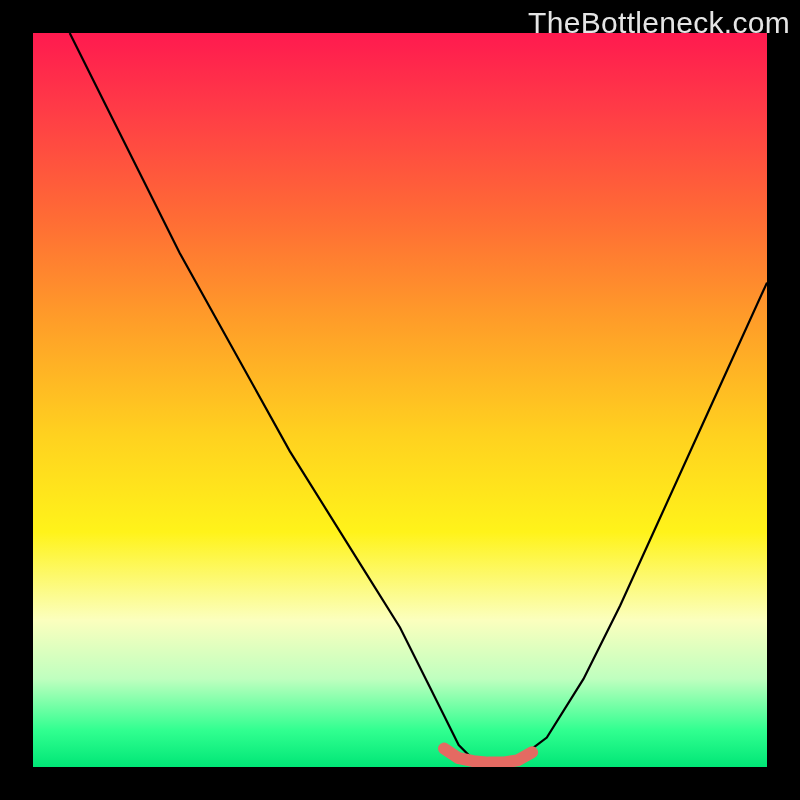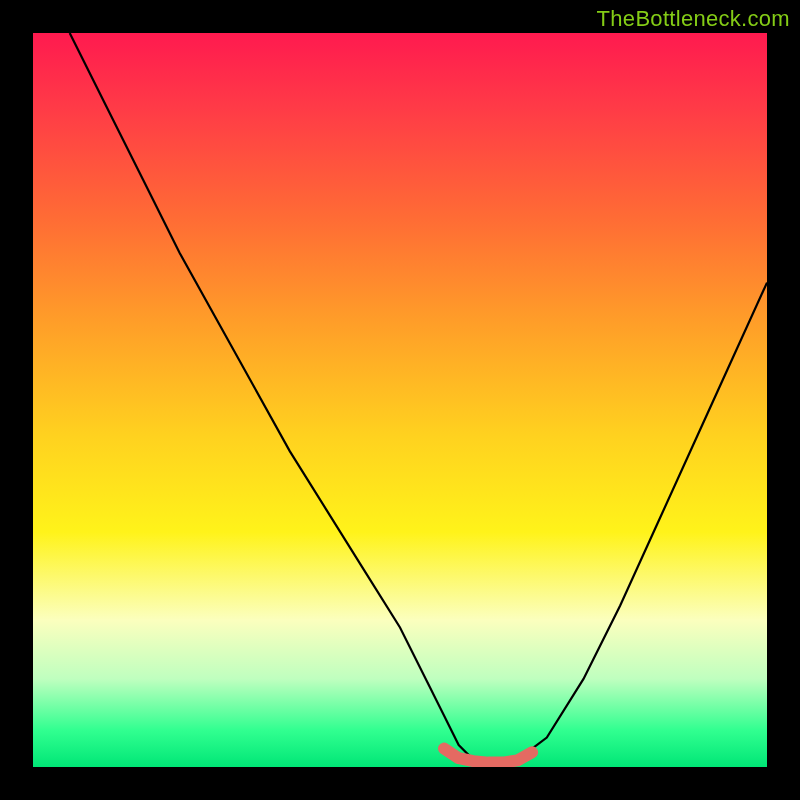--- a/index.html
+++ b/index.html
@@ -33,22 +33,22 @@
       #fff31a 68%,
       #fbffbe 80%,
       #bfffbf 88%,
       #31ff90 95%,
       #00e676 100%);
   }
   .watermark {
     position: absolute;
     top: 6px;
     right: 10px;
-    color: #84cc16;
-    font-size: 22px;
+    color: #e5e5e5;
+    font-size: 30px;
     font-weight: 500;
     letter-spacing: 0.3px;
     user-select: none;
   }
   svg.curve {
     position: absolute;
     inset: 0;
     width: 100%;
     height: 100%;
   }

